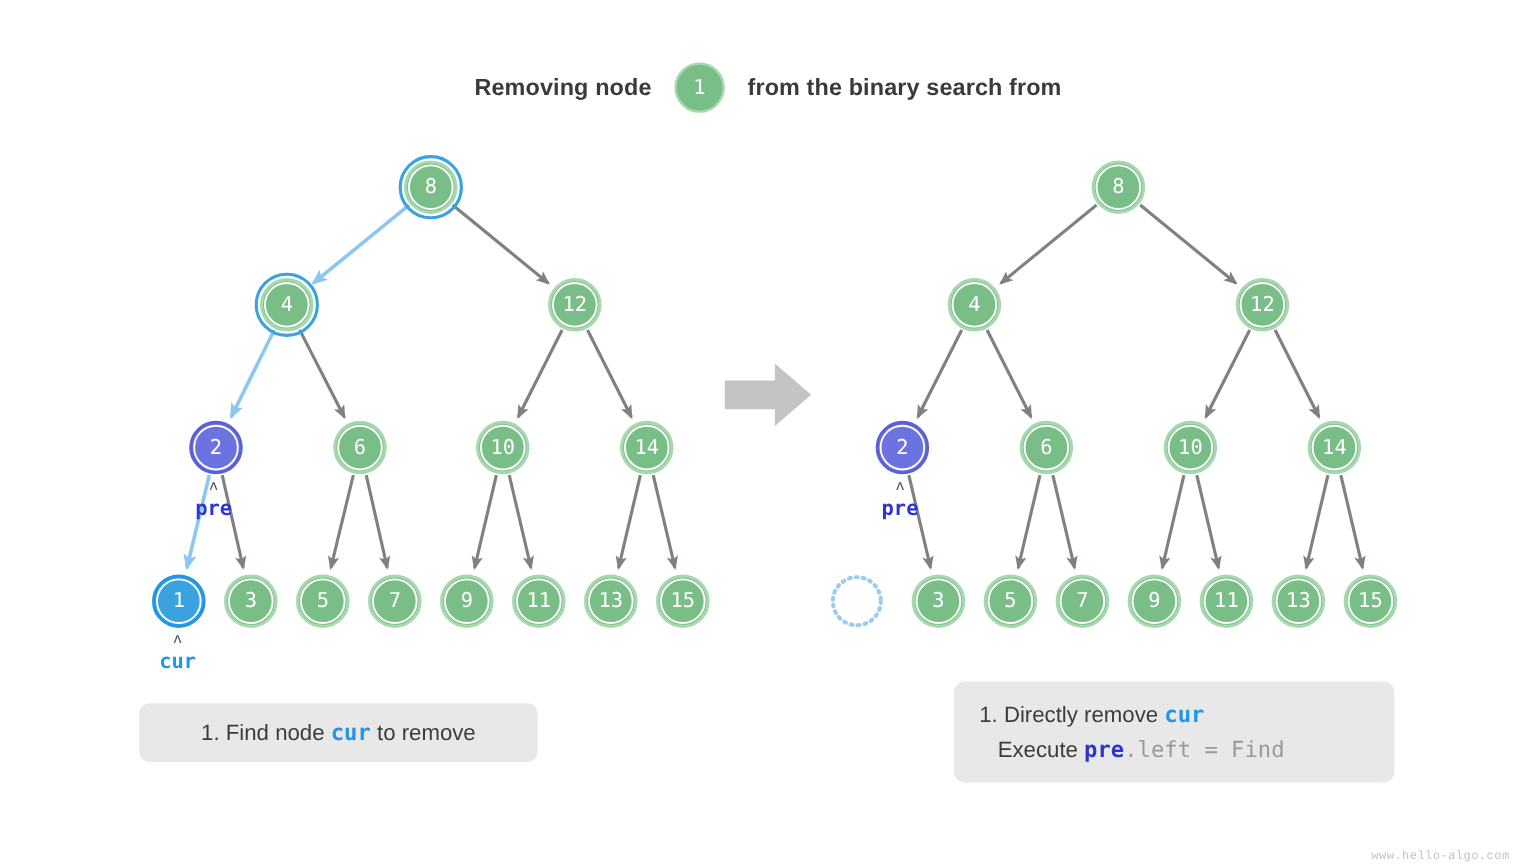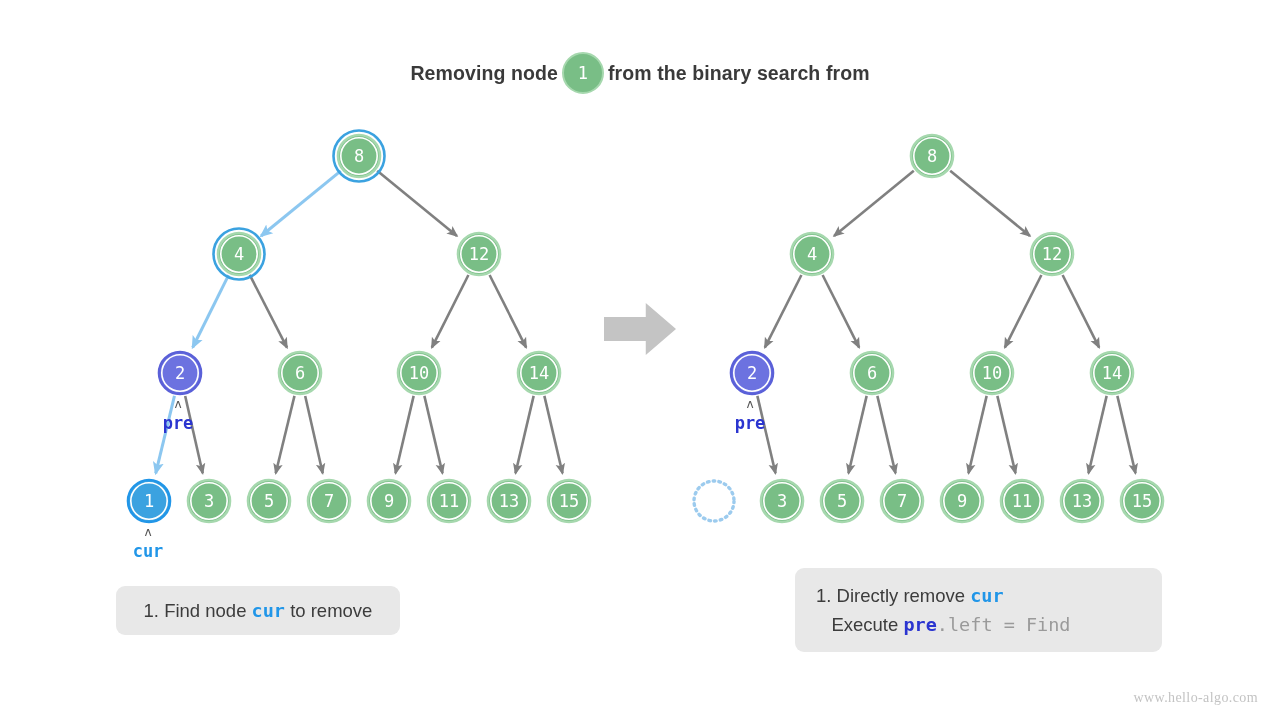--- a/index.html
+++ b/index.html
@@ -8,21 +8,21 @@
     width: 1280px; height: 720px;
     background: #ffffff;
     font-family: "Liberation Sans", sans-serif;
     overflow: hidden;
   }
   #stage { position: relative; width: 1280px; height: 720px; background: #fff; }
 
   
   #title-bar {
     position: absolute; left: 0; top: 52px; width: 1280px;
-    display: flex; align-items: center; justify-content: center; gap: 4px;
+    display: flex; align-items: center; justify-content: center; gap: 19px;
     font-size: 19.5px; font-weight: bold; color: #3a3a3a;
     letter-spacing: 0.1px;
   }
   #title-bar .tpart { white-space: pre; }
   .title-node {
     width: 42px; height: 42px; border-radius: 50%;
     background: #79be86; border: 2.5px solid #a6d8ae;
     display: flex; align-items: center; justify-content: center;
     color: #ffffff; font-size: 17px; font-weight: normal;
     font-family: "DejaVu Sans Mono", monospace;
@@ -39,29 +39,29 @@
     border-radius: 9px;
     color: #3c3c3c;
     font-size: 18.5px;
     display: flex; flex-direction: column; justify-content: center;
   }
   .caption .line { white-space: pre; }
   .kw-cur { color: #2196e8; font-weight: bold; font-family: "DejaVu Sans Mono", monospace; }
   .kw-pre { color: #2b35d0; font-weight: bold; font-family: "DejaVu Sans Mono", monospace; }
   .kw-code { color: #9a9a9a; font-family: "DejaVu Sans Mono", monospace; }
 
-  #caption-1 { left: 116px; top: 586px; width: 284px; height: 49px; align-items: center; }
+  #caption-1 { left: 116px; top: 586px; width: 332px; height: 49px; align-items: center; }
   #caption-2 { left: 472px; top: 586px; width: 297px; height: 49px; align-items: center; }
   #caption-3 { left: 795px; top: 568px; width: 367px; height: 84px; padding-left: 21px; gap: 7px; }
 
   
   #watermark {
-    position: absolute; right: 22px; bottom: 14px;
-    font-family: Liberation Serif, serif;
-    font-size: 14px; color: #c3c3c3; letter-spacing: 0.4px;
+    position: absolute; right: 22px; bottom: 0;
+    font-family: Liberation Mono, monospace;
+    font-size: 10px; color: #c3c3c3; letter-spacing: 0.4px;
   }
 </style>
 </head>
 <body>
 
 <div id="stage">
 
   <div id="title-bar">
     <span class="tpart">Removing node</span>
     <span class="title-node">1</span>

